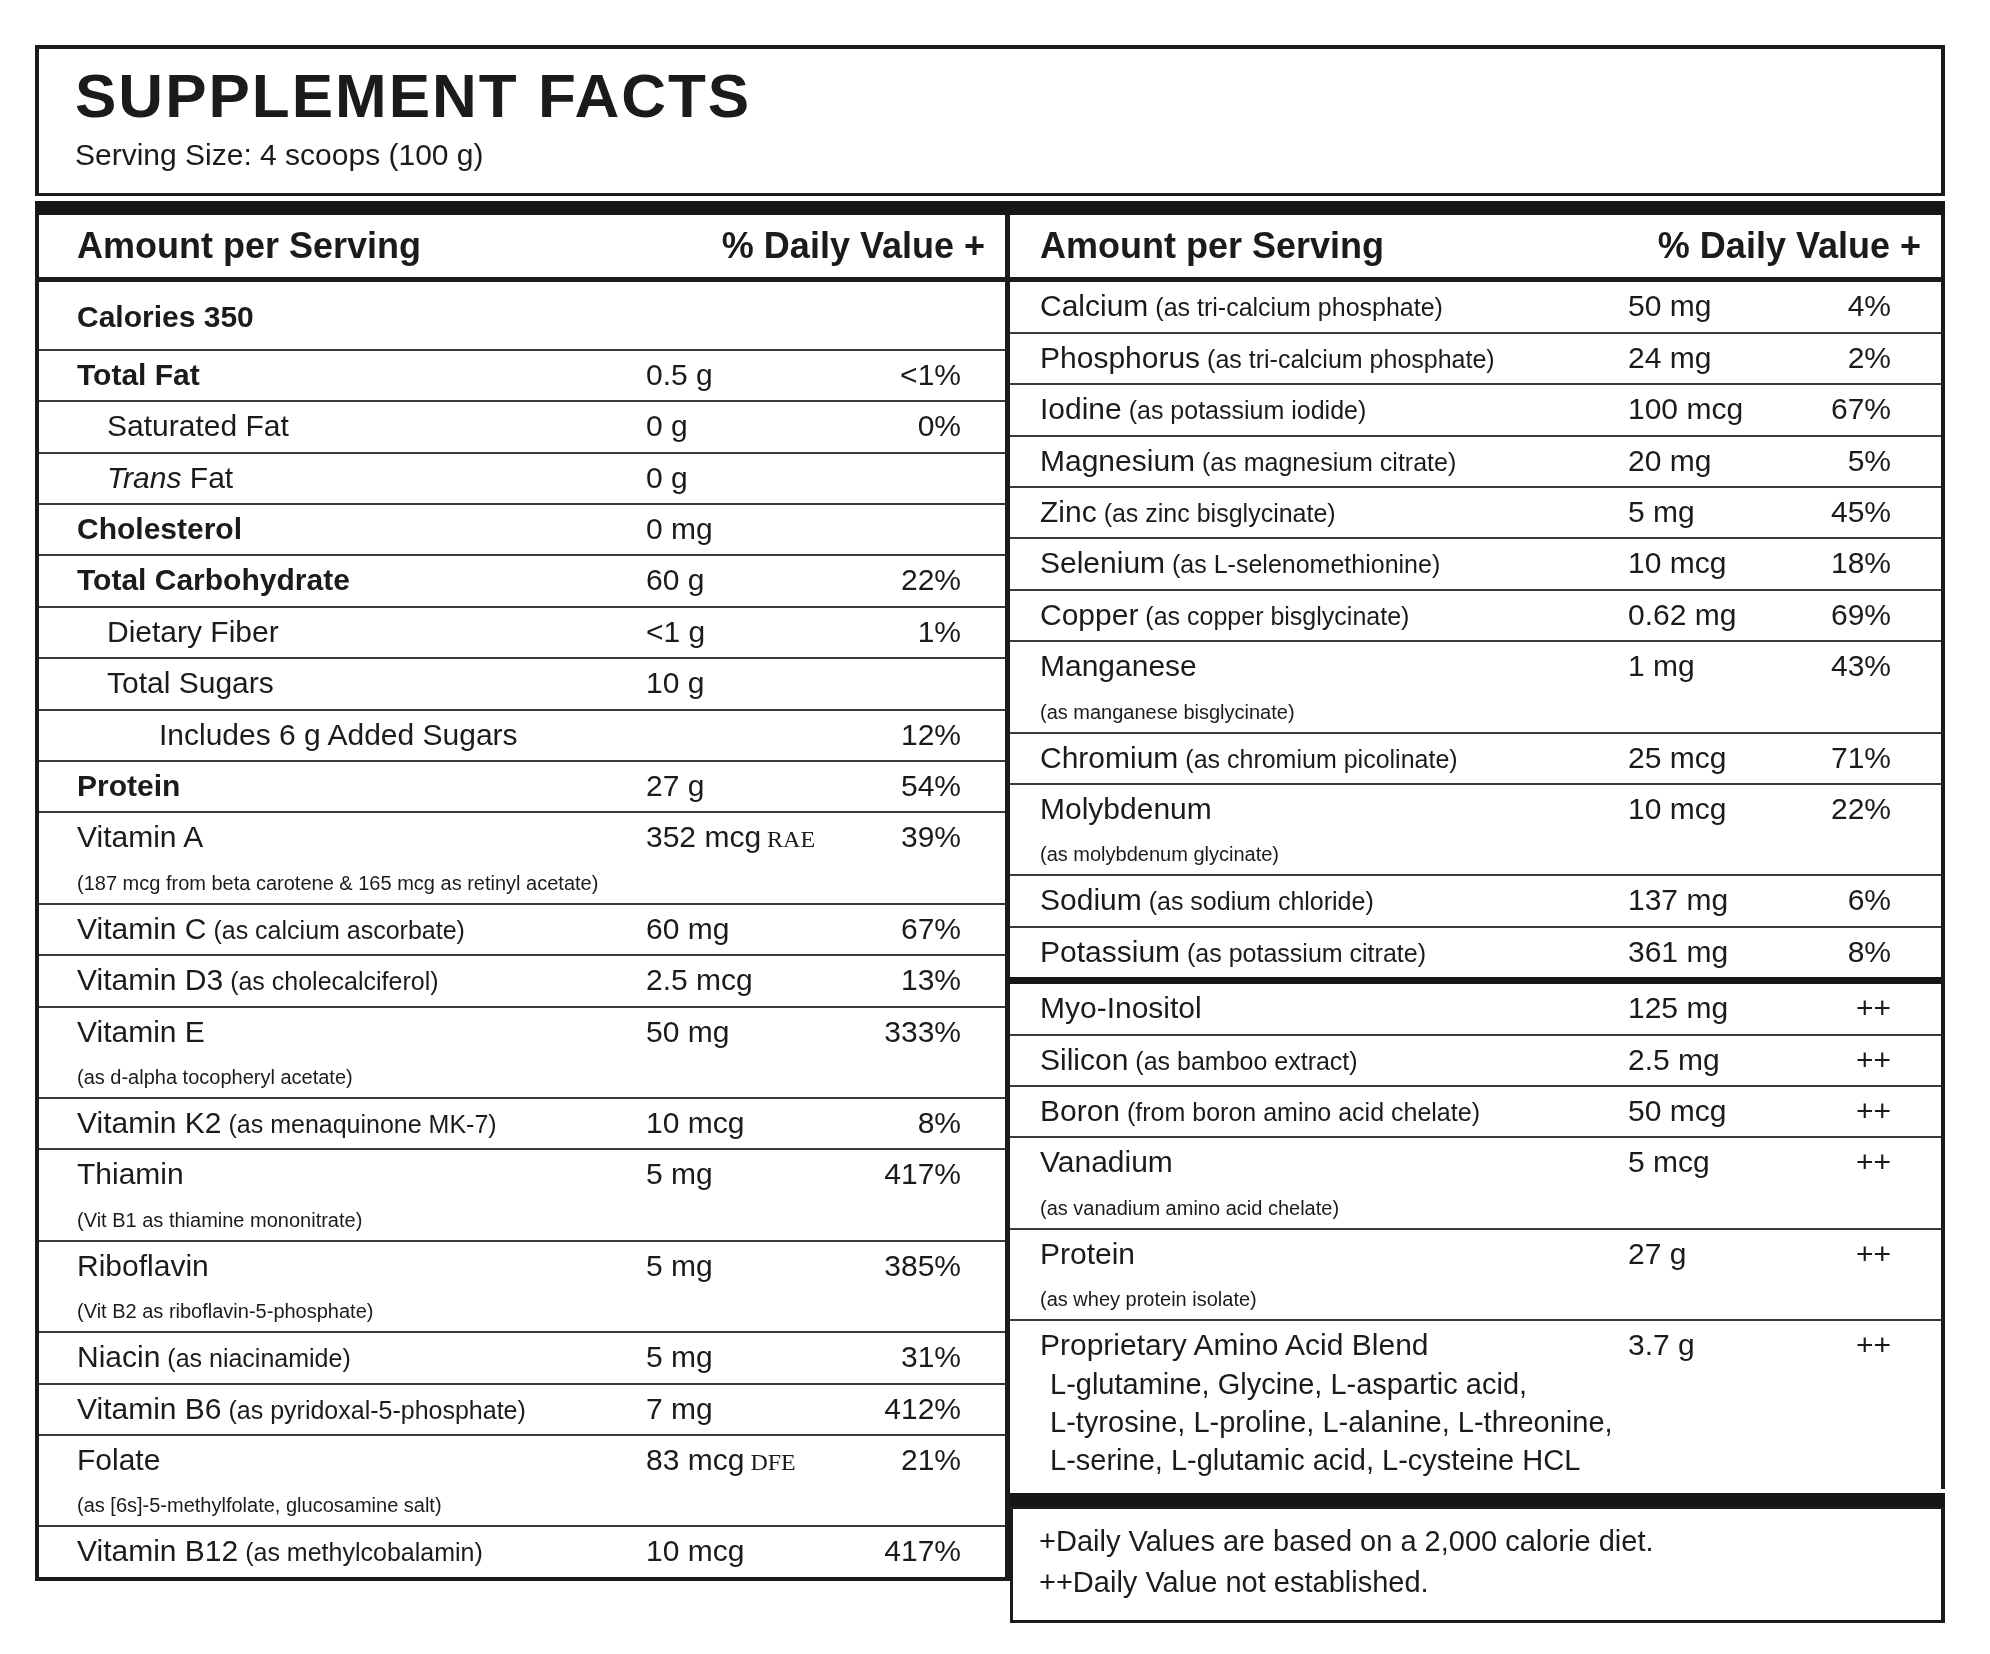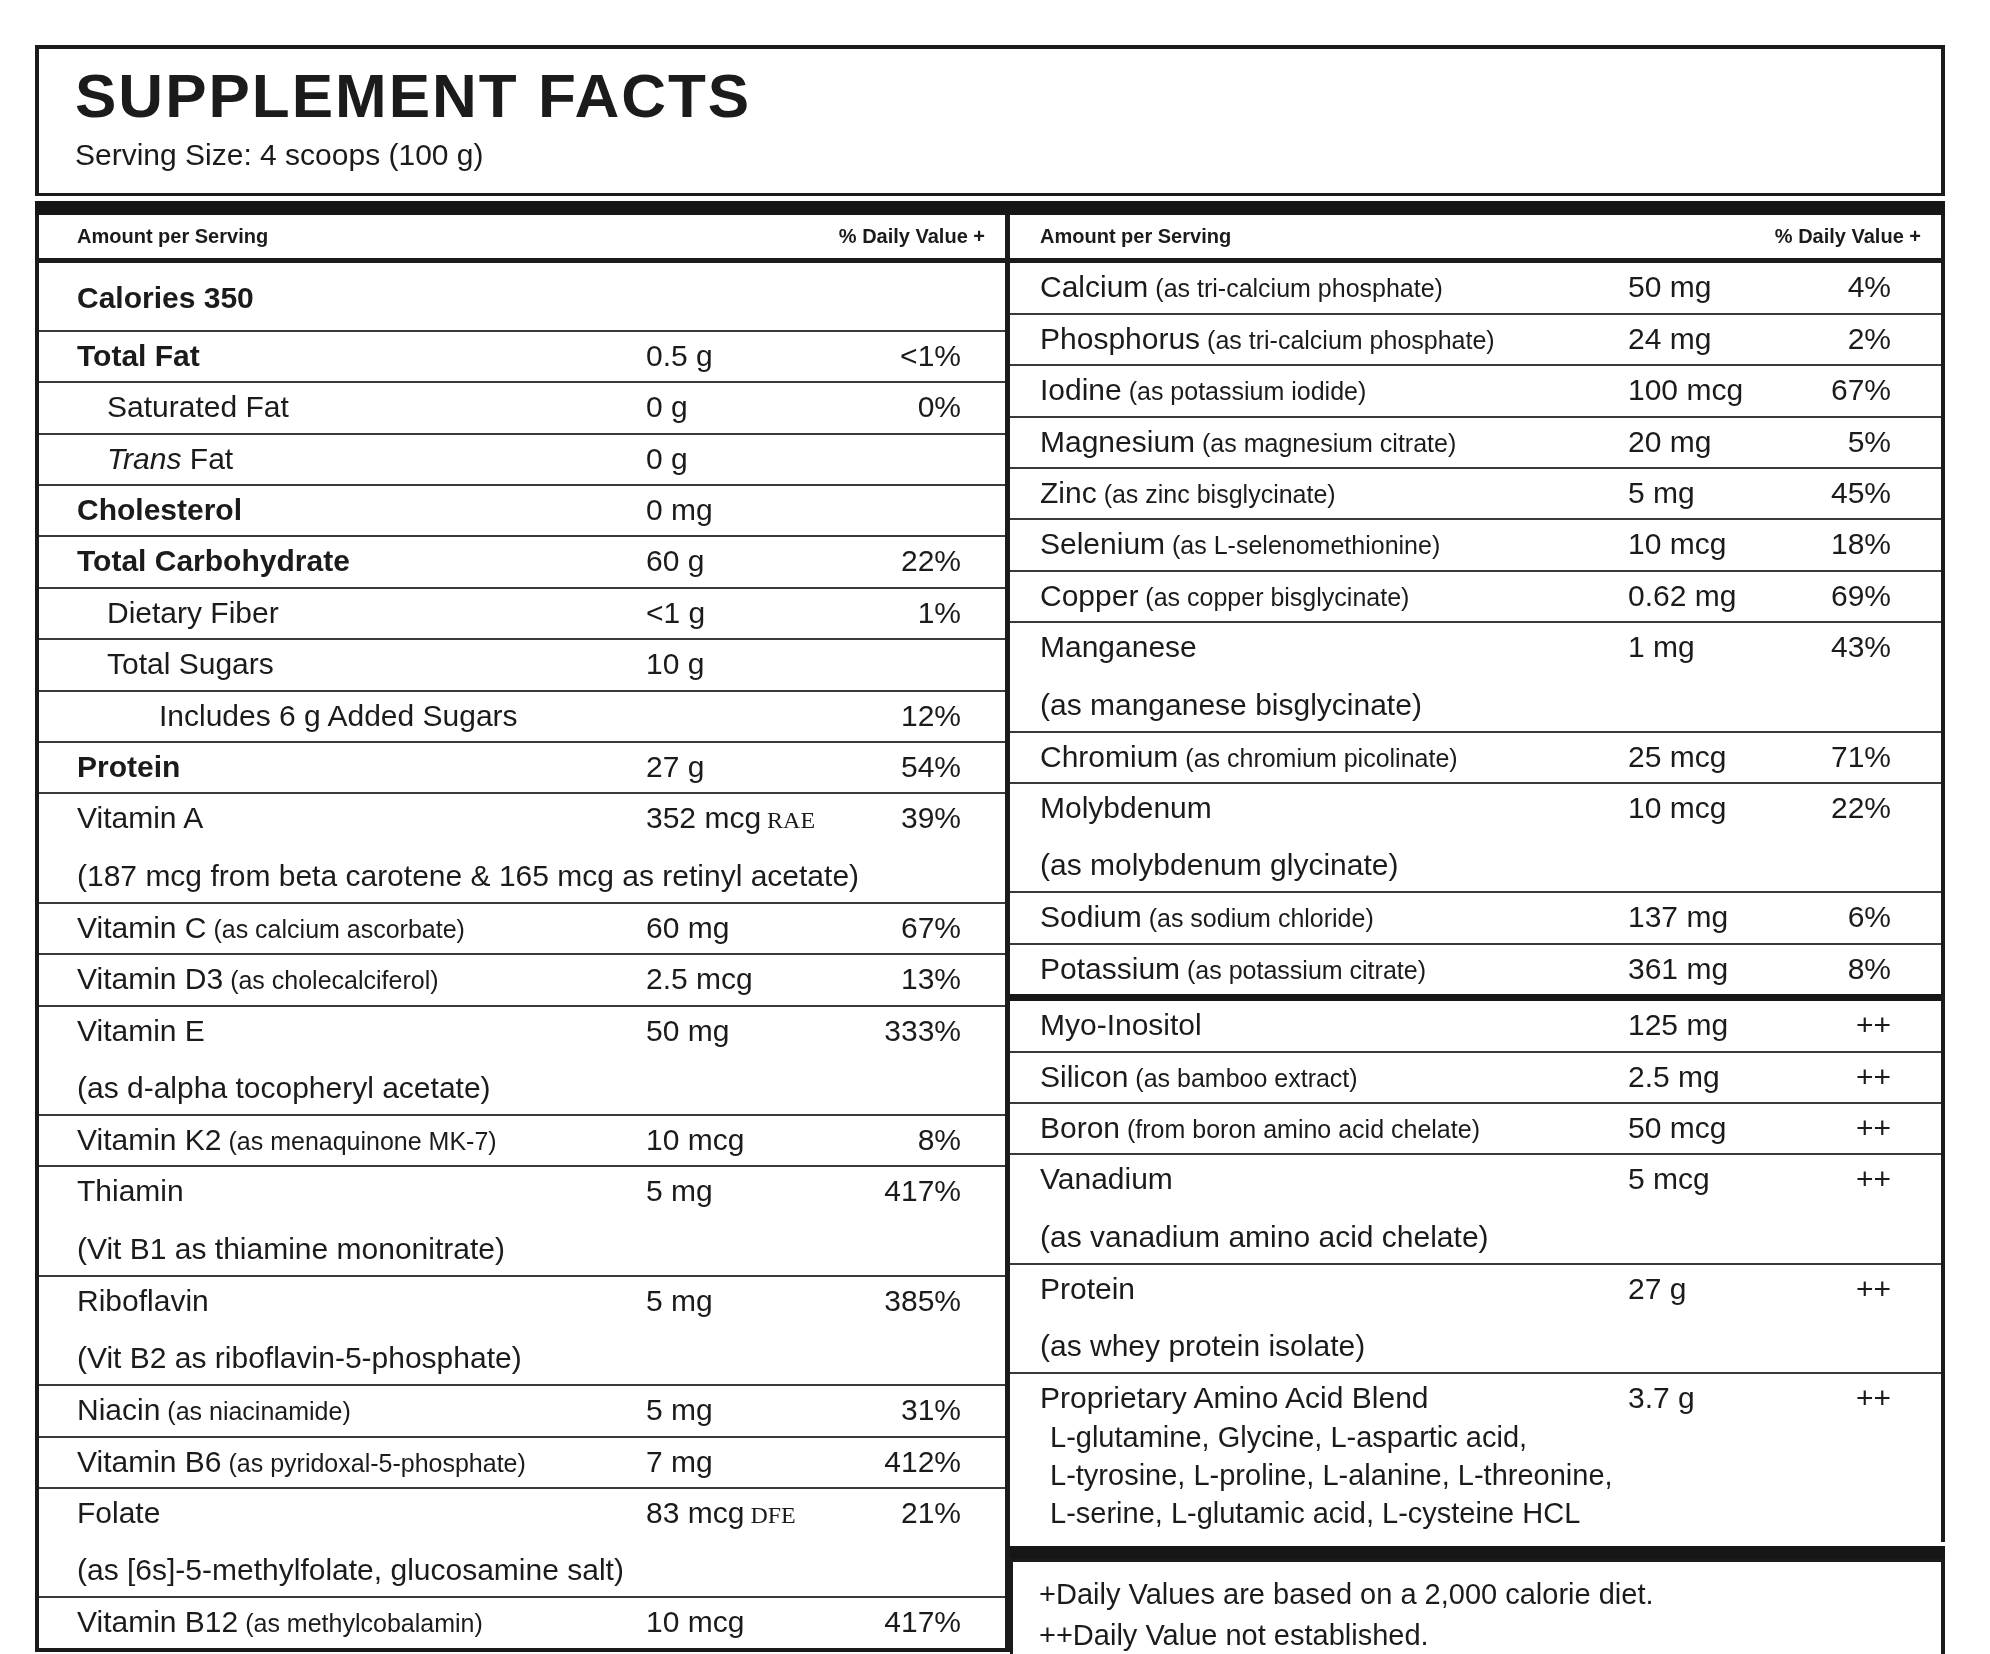--- a/index.html
+++ b/index.html
@@ -54,21 +54,21 @@
   }
   .right-table {
     border-right: 4px solid #1b1b1b;
     box-sizing: border-box;
   }
   .col-header {
     display: flex;
     justify-content: space-between;
     align-items: baseline;
     font-weight: bold;
-    font-size: 20px;
+    font-size: 36px;
     padding: 10px 20px 10px 38px;
     border-bottom: 5px solid #1b1b1b;
   }
   .col-right .col-header { padding: 10px 20px 10px 30px; }
   
   .row { padding: 5px 0 6px 0; }
   .row + .row { border-top: 2px solid #3a3a3a; }
   .row.thick-top { border-top: 7px solid #161616; }
   .row.tall { padding: 16px 0 12px 0; }
   .row-main {
@@ -83,23 +83,23 @@
   .row.b .nm { font-weight: bold; }
   .detail { font-size: 25px; }
   .amt { flex: 0 0 190px; }
   .col-right .amt { flex: 0 0 155px; }
   .amt-note { font-size: 24px; font-family: Liberation Serif, serif; }
   .dv { flex: 0 0 125px; text-align: right; }
   .col-right .dv { flex: 0 0 108px; }
   .row.indent1 .nm { padding-left: 30px; }
   .row.indent2 .nm { padding-left: 82px; }
   .sub {
-    font-size: 30px;
+    font-size: 20px;
     line-height: 1.2;
-    margin-top: 20px;
+    margin-top: 14px;
   }
   .col-left  .sub { padding: 0 20px 2px 38px; }
   .col-right .sub { padding: 0 20px 2px 30px; }
   .sub-lines {
     font-size: 29px;
     line-height: 1.32;
     white-space: pre-line;
     margin-top: 0;
     padding: 0 20px 4px 40px;
   }

